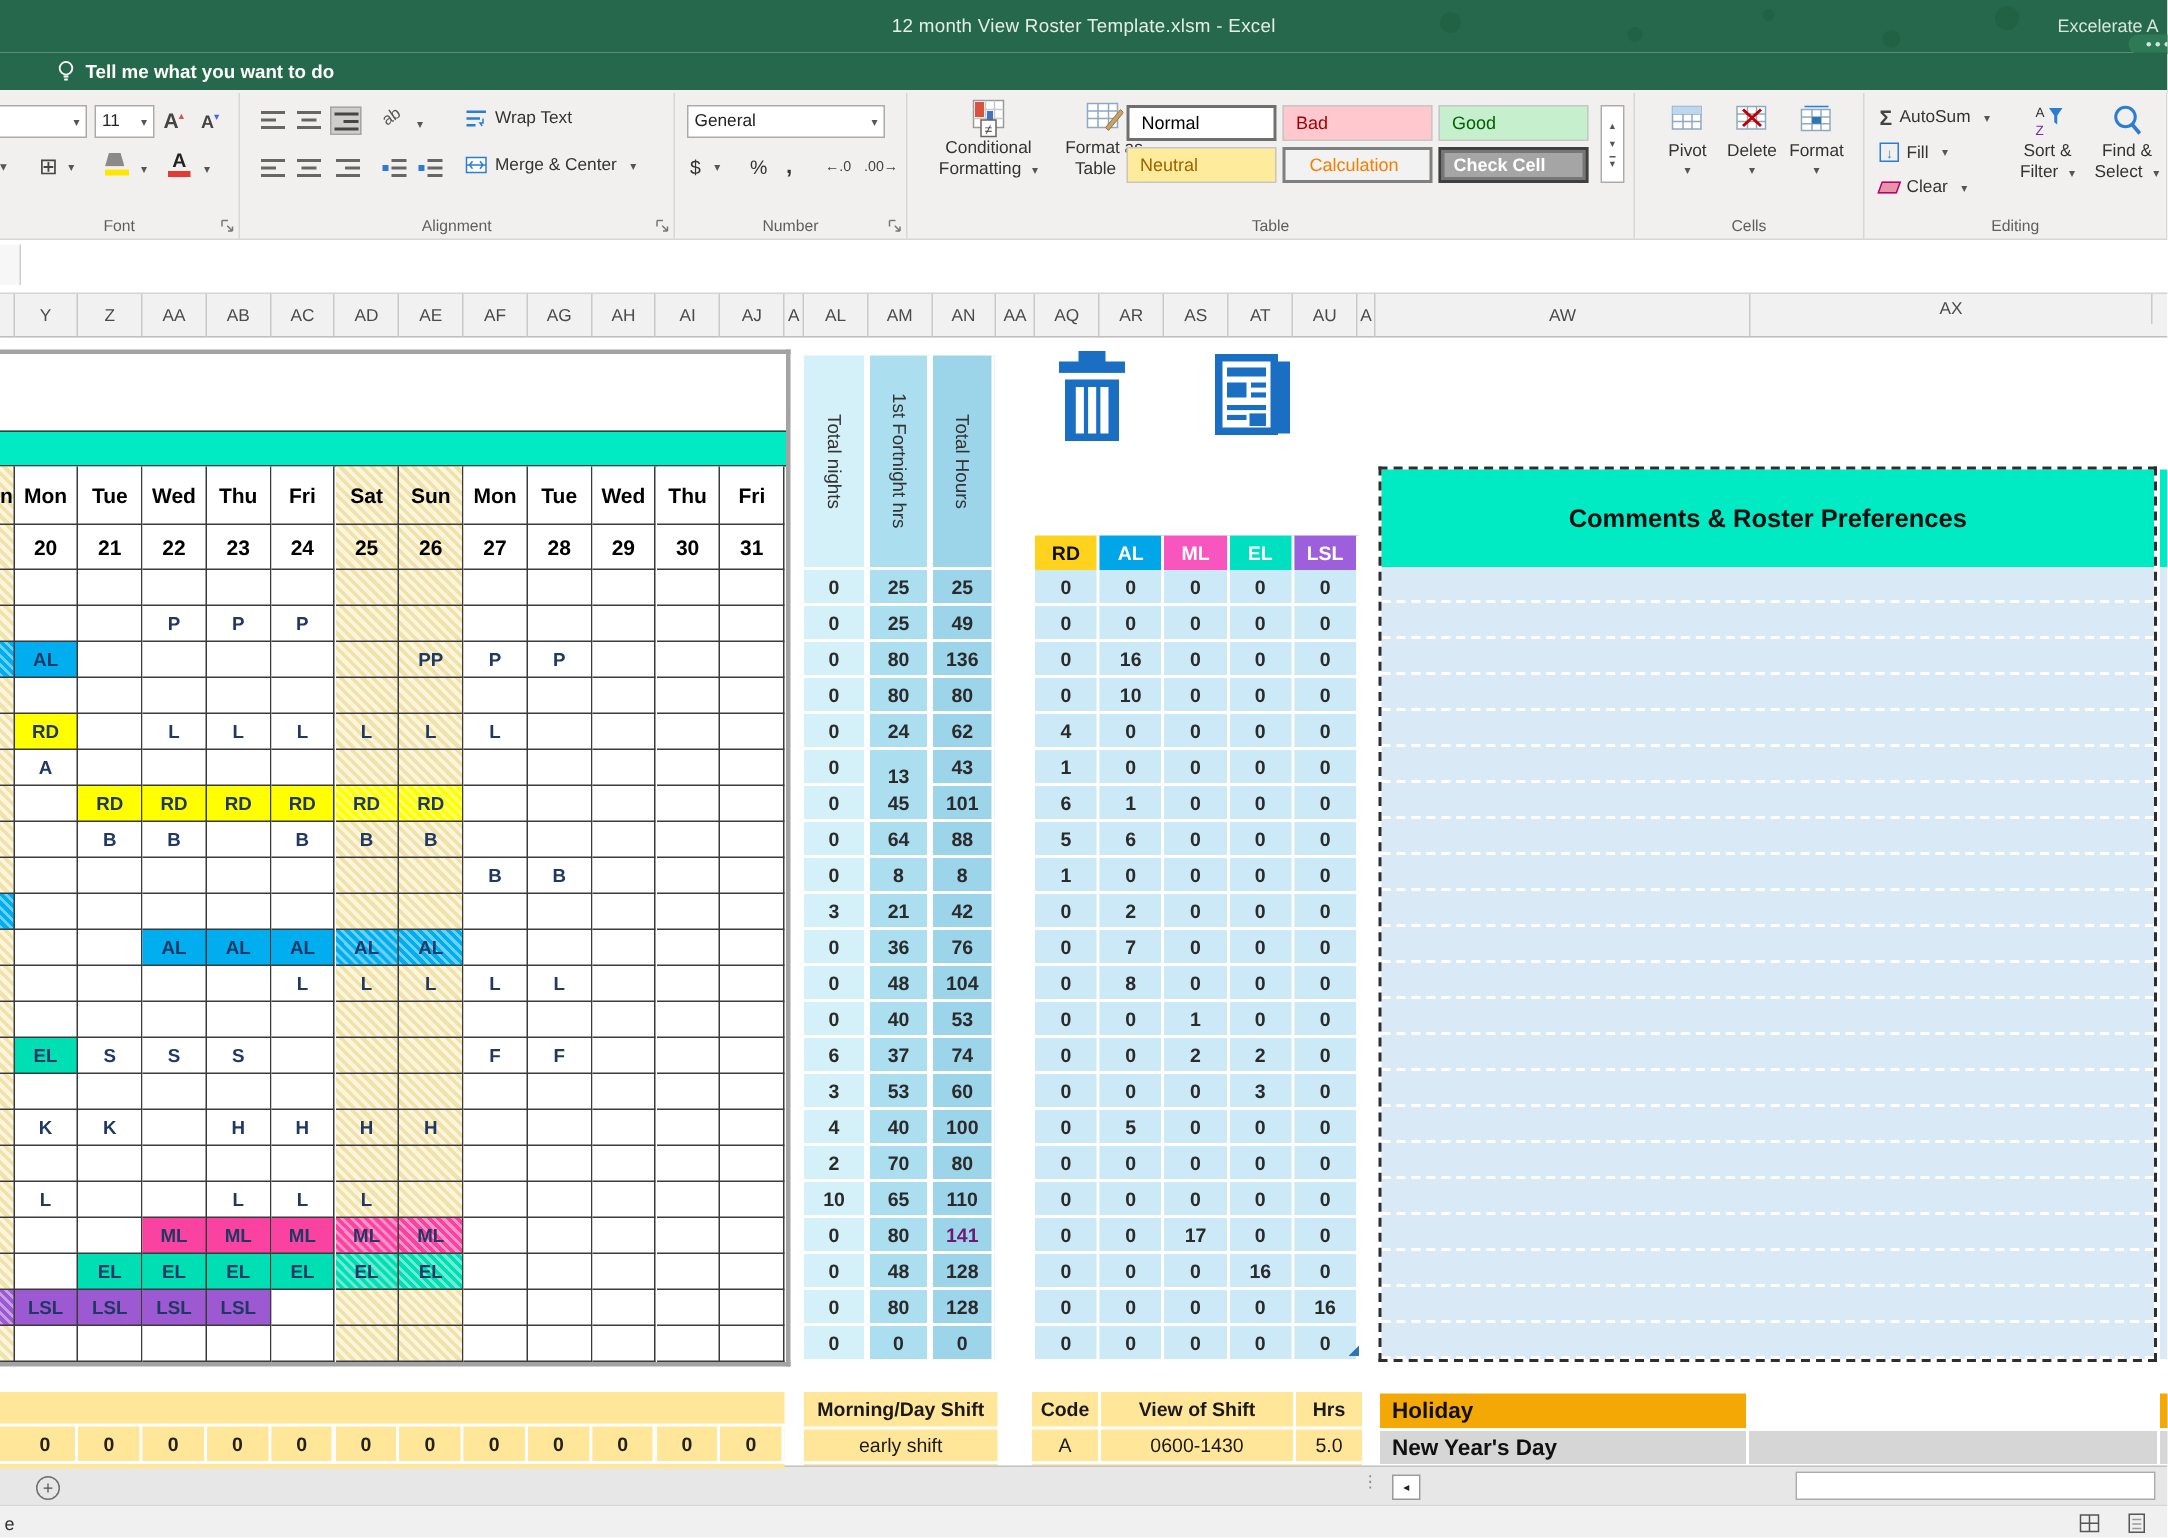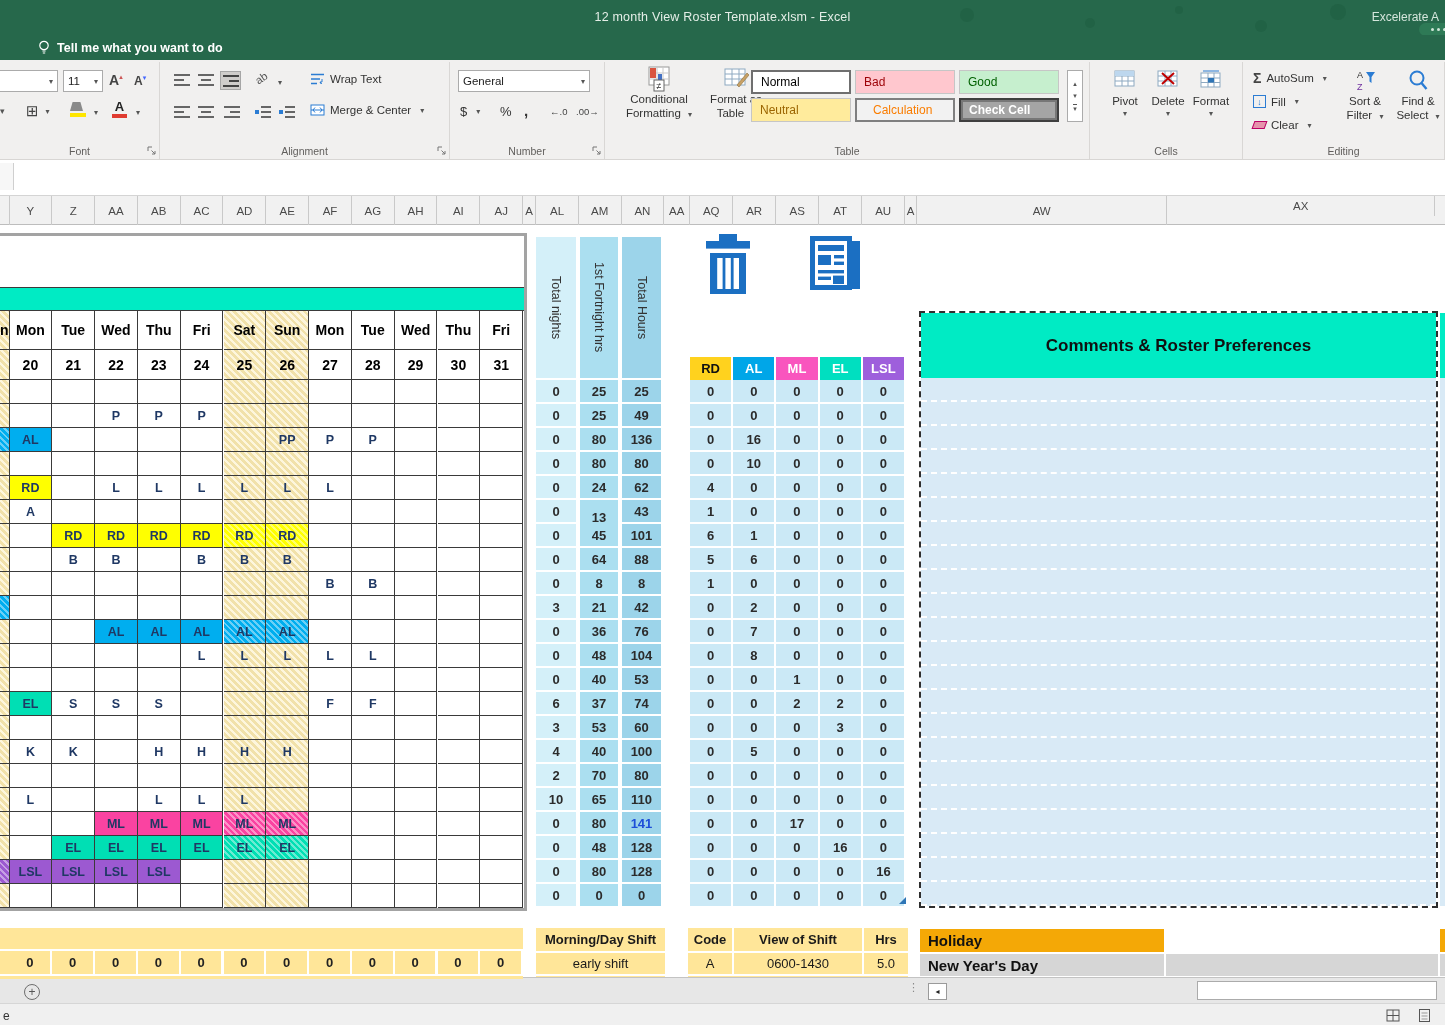--- a/index.html
+++ b/index.html
@@ -729,21 +729,21 @@
     <div style="position: absolute; left: 580px; top: 740px; width: 40px; height: 24px; background: rgb(171, 223, 240); display: flex; align-items: center; justify-content: center; font-weight: bold; font-size: 13px; color: rgb(43, 43, 43); border-right: 2px solid rgb(255, 255, 255); border-bottom: 2px solid rgb(255, 255, 255);">40</div>
     <div style="position: absolute; left: 622px; top: 740px; width: 41px; height: 24px; background: rgb(156, 212, 234); display: flex; align-items: center; justify-content: center; font-weight: bold; font-size: 13px; color: rgb(43, 43, 43); border-right: 2px solid rgb(255, 255, 255); border-bottom: 2px solid rgb(255, 255, 255);">100</div>
     <div style="position: absolute; left: 536px; top: 764px; width: 42px; height: 24px; background: rgb(212, 240, 249); display: flex; align-items: center; justify-content: center; font-weight: bold; font-size: 13px; color: rgb(43, 43, 43); border-right: 2px solid rgb(255, 255, 255); border-bottom: 2px solid rgb(255, 255, 255);">2</div>
     <div style="position: absolute; left: 580px; top: 764px; width: 40px; height: 24px; background: rgb(171, 223, 240); display: flex; align-items: center; justify-content: center; font-weight: bold; font-size: 13px; color: rgb(43, 43, 43); border-right: 2px solid rgb(255, 255, 255); border-bottom: 2px solid rgb(255, 255, 255);">70</div>
     <div style="position: absolute; left: 622px; top: 764px; width: 41px; height: 24px; background: rgb(156, 212, 234); display: flex; align-items: center; justify-content: center; font-weight: bold; font-size: 13px; color: rgb(43, 43, 43); border-right: 2px solid rgb(255, 255, 255); border-bottom: 2px solid rgb(255, 255, 255);">80</div>
     <div style="position: absolute; left: 536px; top: 788px; width: 42px; height: 24px; background: rgb(212, 240, 249); display: flex; align-items: center; justify-content: center; font-weight: bold; font-size: 13px; color: rgb(43, 43, 43); border-right: 2px solid rgb(255, 255, 255); border-bottom: 2px solid rgb(255, 255, 255);">10</div>
     <div style="position: absolute; left: 580px; top: 788px; width: 40px; height: 24px; background: rgb(171, 223, 240); display: flex; align-items: center; justify-content: center; font-weight: bold; font-size: 13px; color: rgb(43, 43, 43); border-right: 2px solid rgb(255, 255, 255); border-bottom: 2px solid rgb(255, 255, 255);">65</div>
     <div style="position: absolute; left: 622px; top: 788px; width: 41px; height: 24px; background: rgb(156, 212, 234); display: flex; align-items: center; justify-content: center; font-weight: bold; font-size: 13px; color: rgb(43, 43, 43); border-right: 2px solid rgb(255, 255, 255); border-bottom: 2px solid rgb(255, 255, 255);">110</div>
     <div style="position: absolute; left: 536px; top: 812px; width: 42px; height: 24px; background: rgb(212, 240, 249); display: flex; align-items: center; justify-content: center; font-weight: bold; font-size: 13px; color: rgb(43, 43, 43); border-right: 2px solid rgb(255, 255, 255); border-bottom: 2px solid rgb(255, 255, 255);">0</div>
     <div style="position: absolute; left: 580px; top: 812px; width: 40px; height: 24px; background: rgb(171, 223, 240); display: flex; align-items: center; justify-content: center; font-weight: bold; font-size: 13px; color: rgb(43, 43, 43); border-right: 2px solid rgb(255, 255, 255); border-bottom: 2px solid rgb(255, 255, 255);">80</div>
-    <div style="position: absolute; left: 622px; top: 812px; width: 41px; height: 24px; background: rgb(156, 212, 234); display: flex; align-items: center; justify-content: center; font-weight: bold; font-size: 13px; color: #1d4ed8; border-right: 2px solid rgb(255, 255, 255); border-bottom: 2px solid rgb(255, 255, 255);">141</div>
+    <div style="position: absolute; left: 622px; top: 812px; width: 41px; height: 24px; background: rgb(156, 212, 234); display: flex; align-items: center; justify-content: center; font-weight: bold; font-size: 13px; color: #701a75; border-right: 2px solid rgb(255, 255, 255); border-bottom: 2px solid rgb(255, 255, 255);">141</div>
     <div style="position: absolute; left: 536px; top: 836px; width: 42px; height: 24px; background: rgb(212, 240, 249); display: flex; align-items: center; justify-content: center; font-weight: bold; font-size: 13px; color: rgb(43, 43, 43); border-right: 2px solid rgb(255, 255, 255); border-bottom: 2px solid rgb(255, 255, 255);">0</div>
     <div style="position: absolute; left: 580px; top: 836px; width: 40px; height: 24px; background: rgb(171, 223, 240); display: flex; align-items: center; justify-content: center; font-weight: bold; font-size: 13px; color: rgb(43, 43, 43); border-right: 2px solid rgb(255, 255, 255); border-bottom: 2px solid rgb(255, 255, 255);">48</div>
     <div style="position: absolute; left: 622px; top: 836px; width: 41px; height: 24px; background: rgb(156, 212, 234); display: flex; align-items: center; justify-content: center; font-weight: bold; font-size: 13px; color: rgb(43, 43, 43); border-right: 2px solid rgb(255, 255, 255); border-bottom: 2px solid rgb(255, 255, 255);">128</div>
     <div style="position: absolute; left: 536px; top: 860px; width: 42px; height: 24px; background: rgb(212, 240, 249); display: flex; align-items: center; justify-content: center; font-weight: bold; font-size: 13px; color: rgb(43, 43, 43); border-right: 2px solid rgb(255, 255, 255); border-bottom: 2px solid rgb(255, 255, 255);">0</div>
     <div style="position: absolute; left: 580px; top: 860px; width: 40px; height: 24px; background: rgb(171, 223, 240); display: flex; align-items: center; justify-content: center; font-weight: bold; font-size: 13px; color: rgb(43, 43, 43); border-right: 2px solid rgb(255, 255, 255); border-bottom: 2px solid rgb(255, 255, 255);">80</div>
     <div style="position: absolute; left: 622px; top: 860px; width: 41px; height: 24px; background: rgb(156, 212, 234); display: flex; align-items: center; justify-content: center; font-weight: bold; font-size: 13px; color: rgb(43, 43, 43); border-right: 2px solid rgb(255, 255, 255); border-bottom: 2px solid rgb(255, 255, 255);">128</div>
     <div style="position: absolute; left: 536px; top: 884px; width: 42px; height: 24px; background: rgb(212, 240, 249); display: flex; align-items: center; justify-content: center; font-weight: bold; font-size: 13px; color: rgb(43, 43, 43); border-right: 2px solid rgb(255, 255, 255); border-bottom: 2px solid rgb(255, 255, 255);">0</div>
     <div style="position: absolute; left: 580px; top: 884px; width: 40px; height: 24px; background: rgb(171, 223, 240); display: flex; align-items: center; justify-content: center; font-weight: bold; font-size: 13px; color: rgb(43, 43, 43); border-right: 2px solid rgb(255, 255, 255); border-bottom: 2px solid rgb(255, 255, 255);">0</div>
     <div style="position: absolute; left: 622px; top: 884px; width: 41px; height: 24px; background: rgb(156, 212, 234); display: flex; align-items: center; justify-content: center; font-weight: bold; font-size: 13px; color: rgb(43, 43, 43); border-right: 2px solid rgb(255, 255, 255); border-bottom: 2px solid rgb(255, 255, 255);">0</div>
     <div style="position: absolute; left: 690px; top: 357px; width: 43.2px; height: 23px; background: rgb(255, 210, 30); display: flex; align-items: center; justify-content: center; font-weight: bold; font-size: 13px; color: rgb(17, 17, 17); border-right: 2px solid rgb(255, 255, 255);">RD</div>

